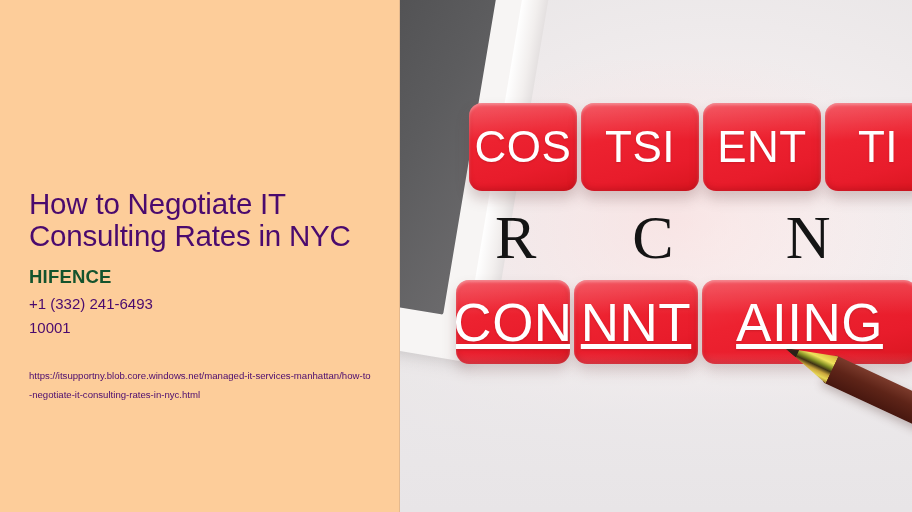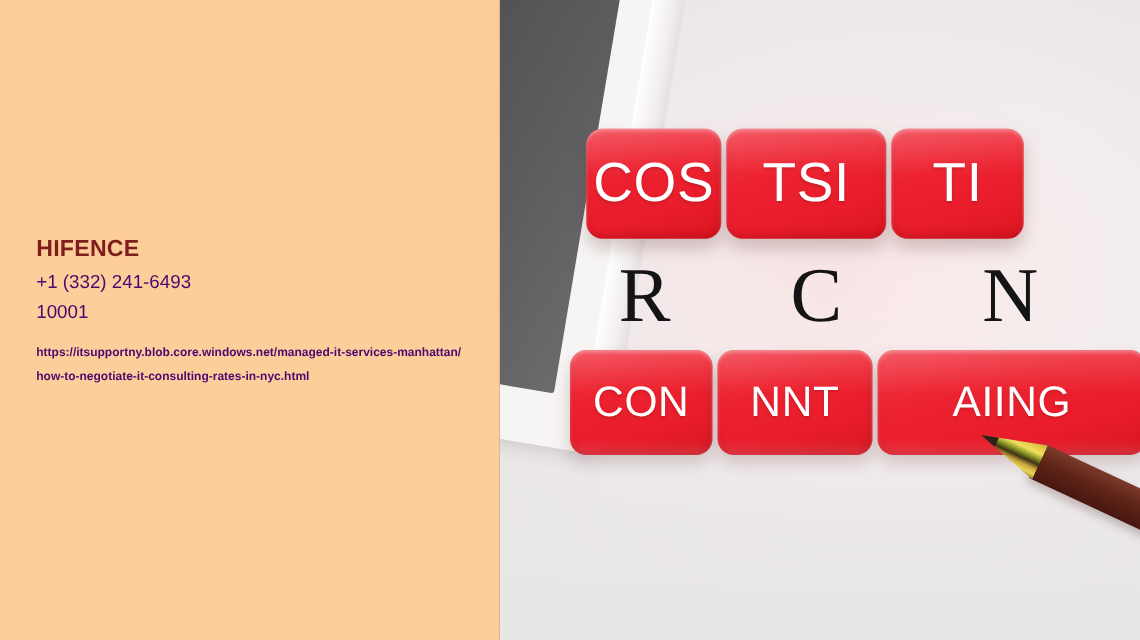--- a/index.html
+++ b/index.html
@@ -43,45 +43,45 @@
     color: #4a0a6e;
     font-size: 29.5px;
     line-height: 1.1;
     font-weight: 400;
     letter-spacing: -0.2px;
     margin: 0 0 13px 0;
     white-space: pre-line;
   }
 
   .brand {
-    color: #7f1d1d;
+    color: #14532d;
     font-size: 18.5px;
     font-weight: 700;
     letter-spacing: 0.2px;
     margin: 0 0 5px 0;
     line-height: 1.15;
   }
 
   .contact-line {
     color: #4a0a6e;
     font-size: 15px;
     font-weight: 400;
     line-height: 1.58;
     margin: 0;
     white-space: nowrap;
   }
 
   .url-block {
-    margin-top: 11px;
+    margin-top: 26px;
     color: #4a0a6e;
     font-size: 9.6px;
     line-height: 2.05;
     width: 344px;
     word-break: break-all;
-    font-weight: 700;
+    font-weight: 400;
   }
 
   
   .photo {
     position: absolute;
     left: 400px;
     top: 0;
     width: 512px;
     height: 512px;
     overflow: hidden;
@@ -189,25 +189,25 @@
     font-family: "Liberation Sans", sans-serif;
     font-size: 44px;
     font-weight: 400;
     letter-spacing: 0.5px;
     line-height: 1;
     text-shadow: 0 1px 2px rgba(150,20,30,0.35);
     white-space: nowrap;
     position: relative;
     z-index: 2;
   }
-  .tile-row.bottom .tile-text { font-size: 34px; }
+  .tile-row.bottom .tile-text { font-size: 53px; text-decoration: underline; }
 
   
   .t1 { width: 108px; }
-  .t2 { width: 128px; }
+  .t2 { width: 118px; }
   .t3 { width: 118px; }
   .t4 { width: 106px; }
 
   .b1 { width: 114px; }
   .b2 { width: 124px; }
   .b3 { width: 215px; }
 
   
   .mid-letters {
     position: absolute;
@@ -287,20 +287,22 @@
   }
 </style>
 </head>
 <body>
 
 <div class="slide">
 
   <div class="left-panel">
     <div class="text-stack">
 
+      <h1 class="headline">How to Negotiate IT
+Consulting Rates in NYC</h1>
 
       <div class="brand">HIFENCE</div>
 
       <p class="contact-line">+1 (332) 241-6493</p>
 
 
 
       <p class="contact-line">10001</p>
 
       <div class="url-block">https://itsupportny.blob.core.windows.net/managed-it-services-manhattan/how-to-negotiate-it-consulting-rates-in-nyc.html</div>
@@ -326,20 +328,23 @@
 
     </div>
 
     <div class="tile-row top">
       <div class="tile t1">
         <span class="tile-text">COS</span>
       </div>
       <div class="tile t2">
         <span class="tile-text">TSI</span>
       </div>
+      <div class="tile t3">
+        <span class="tile-text">ENT</span>
+      </div>
       <div class="tile t4">
         <span class="tile-text">TI</span>
       </div>
     </div>
 
     <div class="tile-row bottom">
       <div class="tile b1">
         <span class="tile-text">CON</span>
       </div>
       <div class="tile b2">

